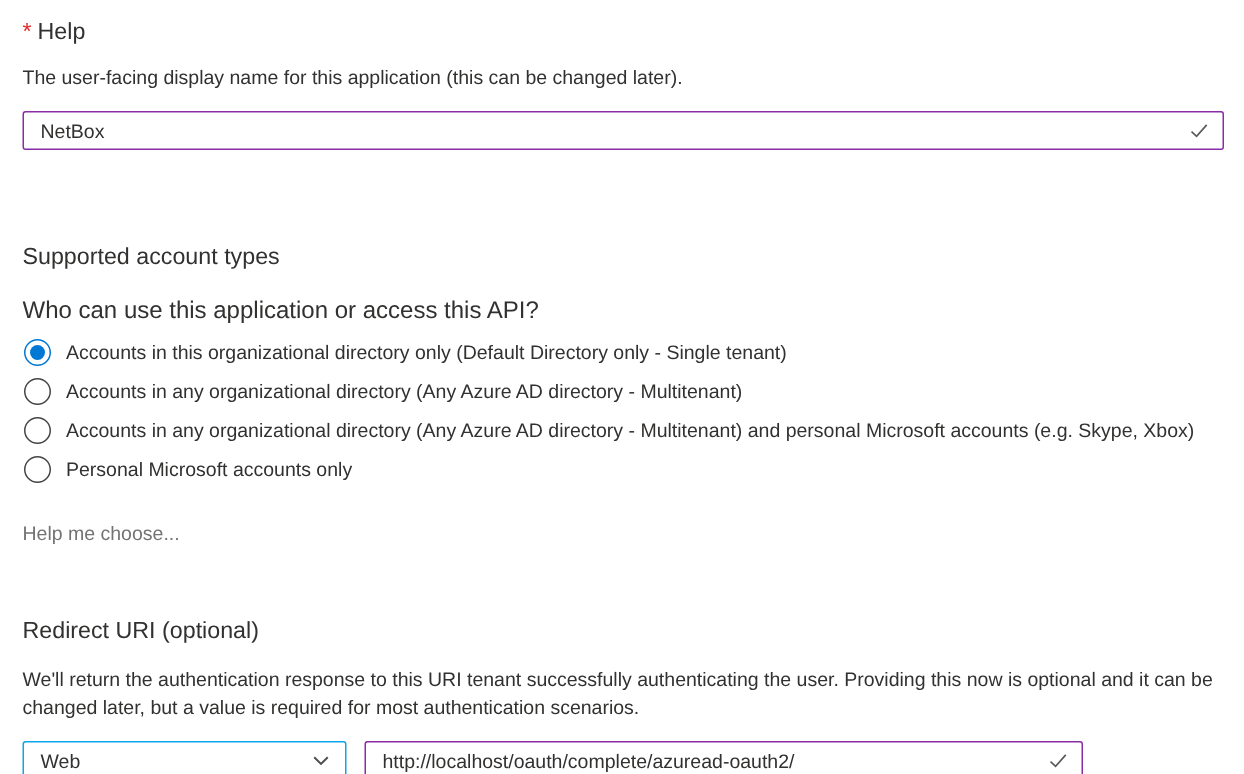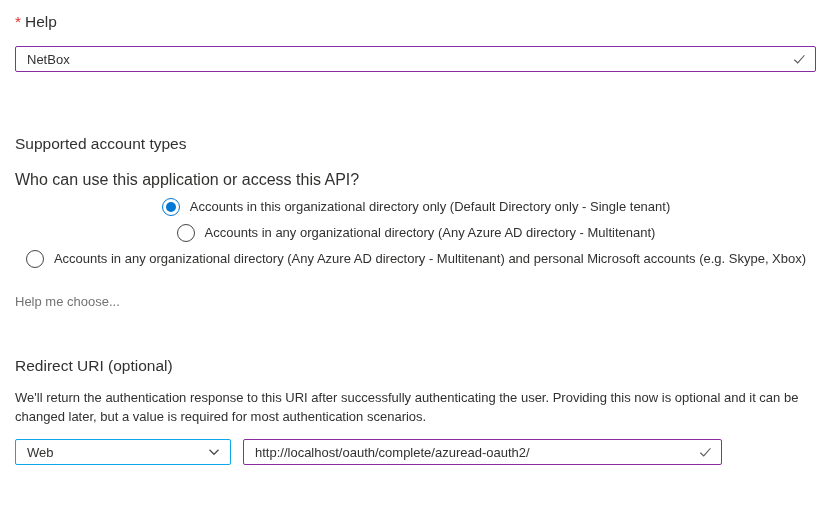--- a/index.html
+++ b/index.html
@@ -38,21 +38,21 @@
   .validation-icon {
     position: absolute; right: 8px; top: 50%; transform: translateY(-50%);
     display: flex; color: #5a5a5a;
   }
 
   .section-2 { margin-top: 62px; }
   .question-text { font-size: 16px; line-height: 16px; margin: 18px 0 0 0; }
 
   .radio-group { margin-top: 6px; }
   .radio-row {
-    display: flex; align-items: center; height: 26px; cursor: pointer; justify-content: center;
+    display: flex; align-items: center; height: 26px; cursor: pointer;
   }
   .radio-circle {
     width: 18px; height: 18px; border-radius: 50%;
     border: 1px solid #454545; background: #fff;
     margin-left: 1px; margin-right: 10px; flex: 0 0 auto;
     display: flex; align-items: center; justify-content: center;
   }
   .radio-circle.selected { border-color: #0078d4; }
   .radio-circle.selected::after {
     content: ""; width: 10px; height: 10px; border-radius: 50%;
@@ -85,20 +85,21 @@
   }
   .uri-input-wrap { margin-left: 12px; width: 479px; }
 </style>
 </head>
 <body>
 
 <div class="page">
 
   <section>
     <h2 class="section-heading"><span class="required-asterisk">*</span><span>Help</span></h2>
+    <p class="field-desc">The user-facing display name for this application (this can be changed later).</p>
     <div class="text-input full">
       <input type="text" value="NetBox" style="">
       <span class="validation-icon">
         <svg width="15" height="15" viewBox="0 0 16 16">
           <path d="M2.5 8.8l3.6 3.4 7.2-8.2" stroke="currentColor" stroke-width="1.2" fill="none"></path>
         </svg>
       </span>
     </div>
   </section>
 
@@ -112,28 +113,32 @@
         <span class="radio-label">Accounts in this organizational directory only (Default Directory only - Single tenant)</span>
       </div>
       <div class="radio-row">
         <span class="radio-circle"></span>
         <span class="radio-label">Accounts in any organizational directory (Any Azure AD directory - Multitenant)</span>
       </div>
       <div class="radio-row">
         <span class="radio-circle"></span>
         <span class="radio-label">Accounts in any organizational directory (Any Azure AD directory - Multitenant) and personal Microsoft accounts (e.g. Skype, Xbox)</span>
       </div>
+      <div class="radio-row">
+        <span class="radio-circle"></span>
+        <span class="radio-label">Personal Microsoft accounts only</span>
+      </div>
     </div>
 
     <a class="help-link">Help me choose...</a>
   </section>
 
   <section class="section-3">
     <h2 class="section-heading">Redirect URI (optional)</h2>
-    <p class="field-desc redirect-desc">We'll return the authentication response to this URI after successfully authenticating the user. Providing this now is optional and it can be changed later, but a value is required for most authentication scenarios.</p>
+    <p class="field-desc redirect-desc">We'll return the authentication response to this URI tenant successfully authenticating the user. Providing this now is optional and it can be changed later, but a value is required for most authentication scenarios.</p>
 
     <div class="controls-row">
       <div class="platform-select">
         <span class="select-value">Web</span>
         <span class="chevron-wrap">
           <svg width="14" height="14" viewBox="0 0 14 14">
             <path d="M2.5 4.8l4.5 4.5 4.5-4.5" stroke="currentColor" stroke-width="1.3" fill="none"></path>
           </svg>
         </span>
       </div>

